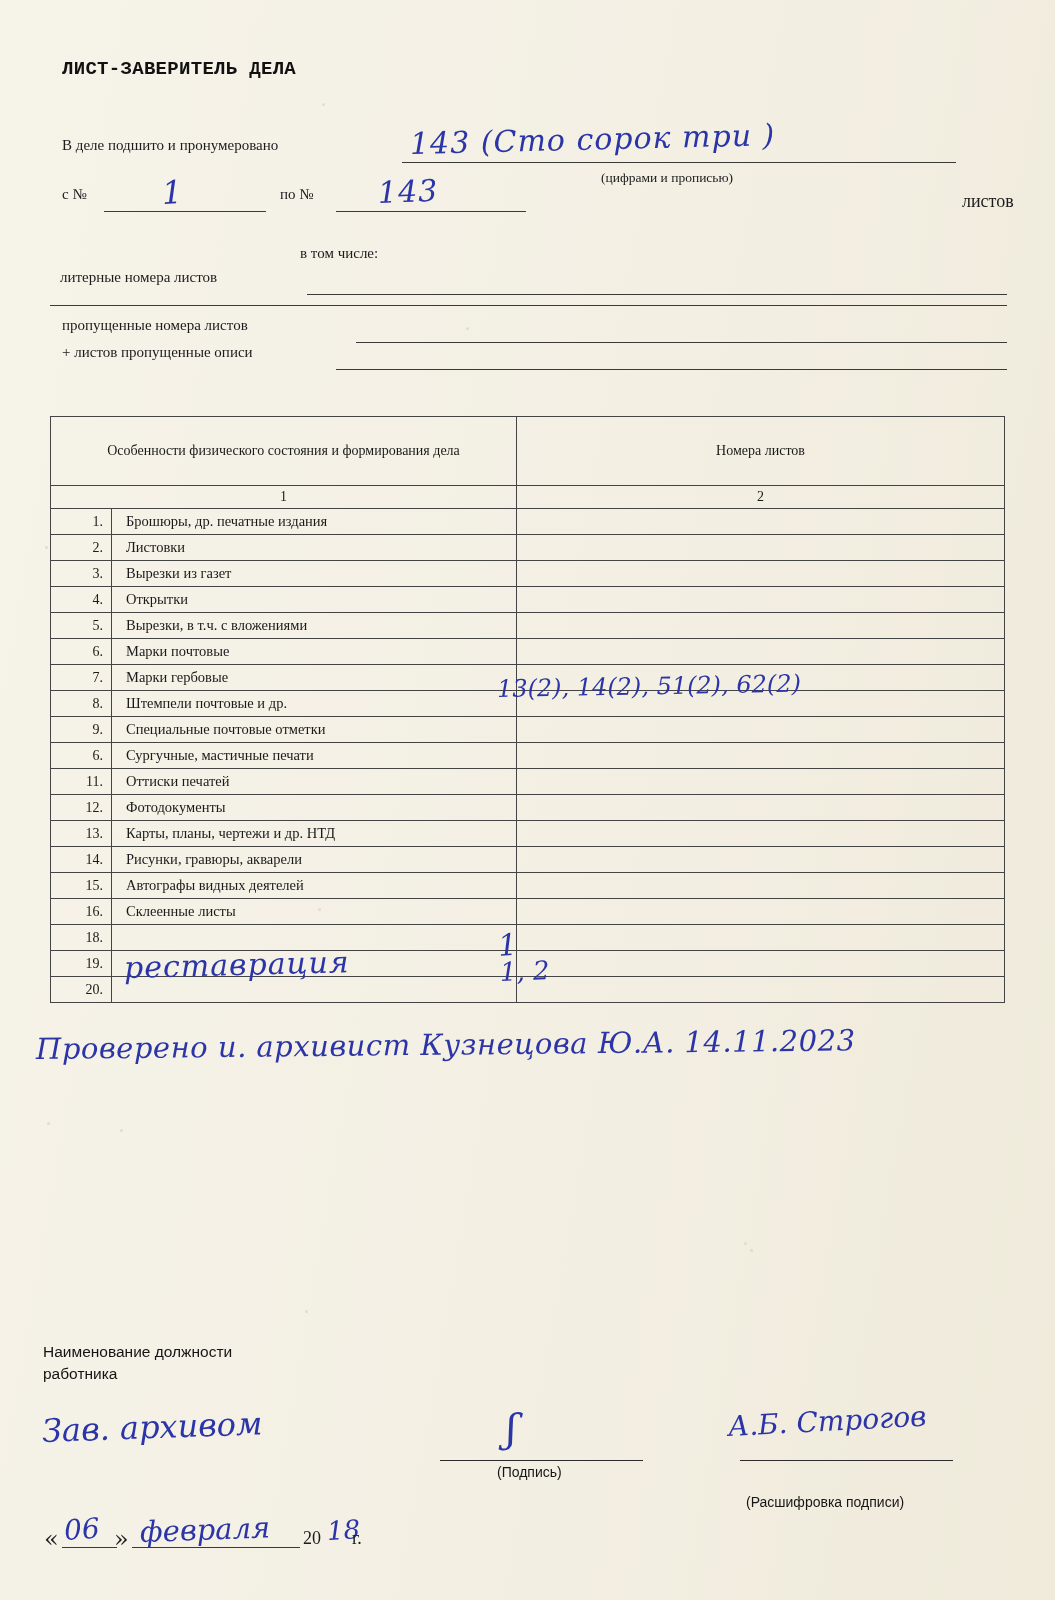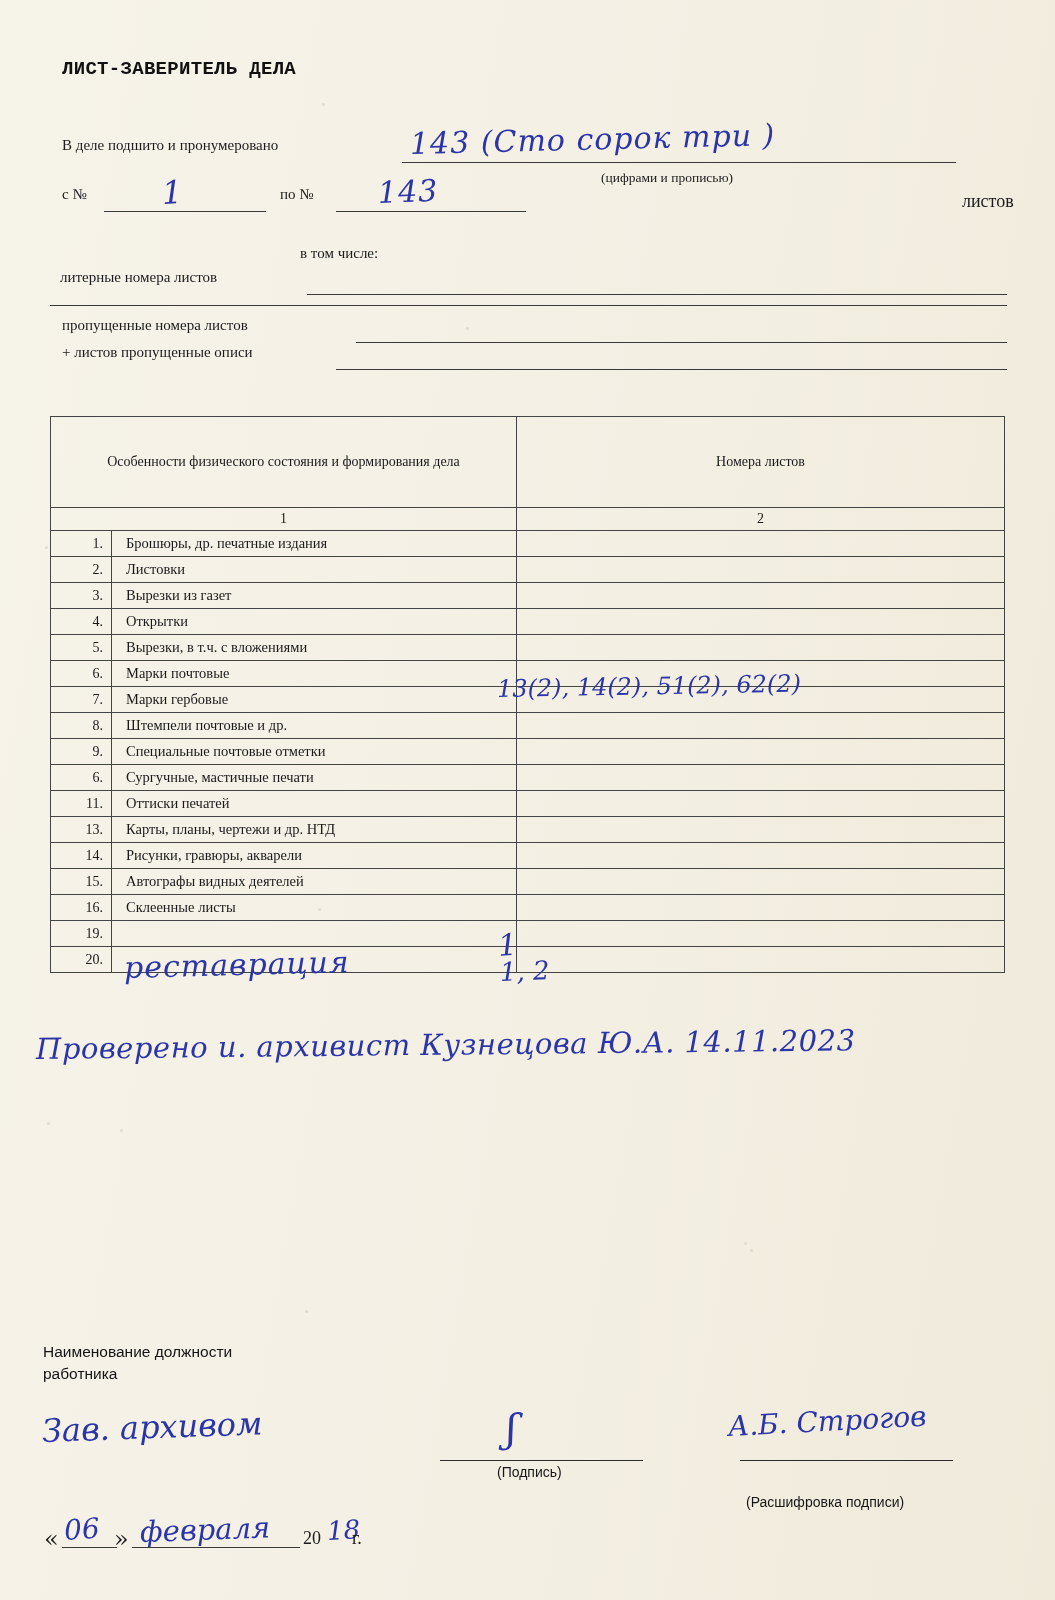--- a/index.html
+++ b/index.html
@@ -77,21 +77,21 @@
   .tbl td {
     border: 1px solid #444;
     padding: 0;
     height: 25px;
     vertical-align: middle;
   }
   .tbl .head td {
     height: 56px;
     text-align: center;
     font-size: 14px;
-    padding: 17px 6px;
+    padding: 6px 6px;
     line-height: 1.25;
   }
   .tbl .numrow td {
     height: 22px;
     text-align: center;
     font-size: 14px;
   }
   .c-idx {
     width: 52px;
     text-align: right;
@@ -231,37 +231,47 @@
       <td class="c-idx">6.</td>
       <td class="c-label">Сургучные, мастичные печати</td>
       <td class="c-num"></td>
     </tr>
     <tr>
       <td class="c-idx">11.</td>
       <td class="c-label">Оттиски печатей</td>
       <td class="c-num"></td>
     </tr>
     <tr>
+      <td class="c-idx">12.</td>
+      <td class="c-label">Фотодокументы</td>
+      <td class="c-num"></td>
+    </tr>
+    <tr>
       <td class="c-idx">13.</td>
       <td class="c-label">Карты, планы, чертежи и др. НТД</td>
       <td class="c-num"></td>
     </tr>
     <tr>
       <td class="c-idx">14.</td>
       <td class="c-label">Рисунки, гравюры, акварели</td>
       <td class="c-num"></td>
     </tr>
     <tr>
       <td class="c-idx">15.</td>
       <td class="c-label">Автографы видных деятелей</td>
       <td class="c-num"></td>
     </tr>
     <tr>
       <td class="c-idx">16.</td>
       <td class="c-label">Склеенные листы</td>
+      <td class="c-num"></td>
+    </tr>
+    <tr>
+      <td class="c-idx">18.</td>
+      <td class="c-label"></td>
       <td class="c-num"></td>
     </tr>
     <tr>
       <td class="c-idx">19.</td>
       <td class="c-label"></td>
       <td class="c-num"></td>
     </tr>
     <tr>
       <td class="c-idx">20.</td>
       <td class="c-label"></td>

